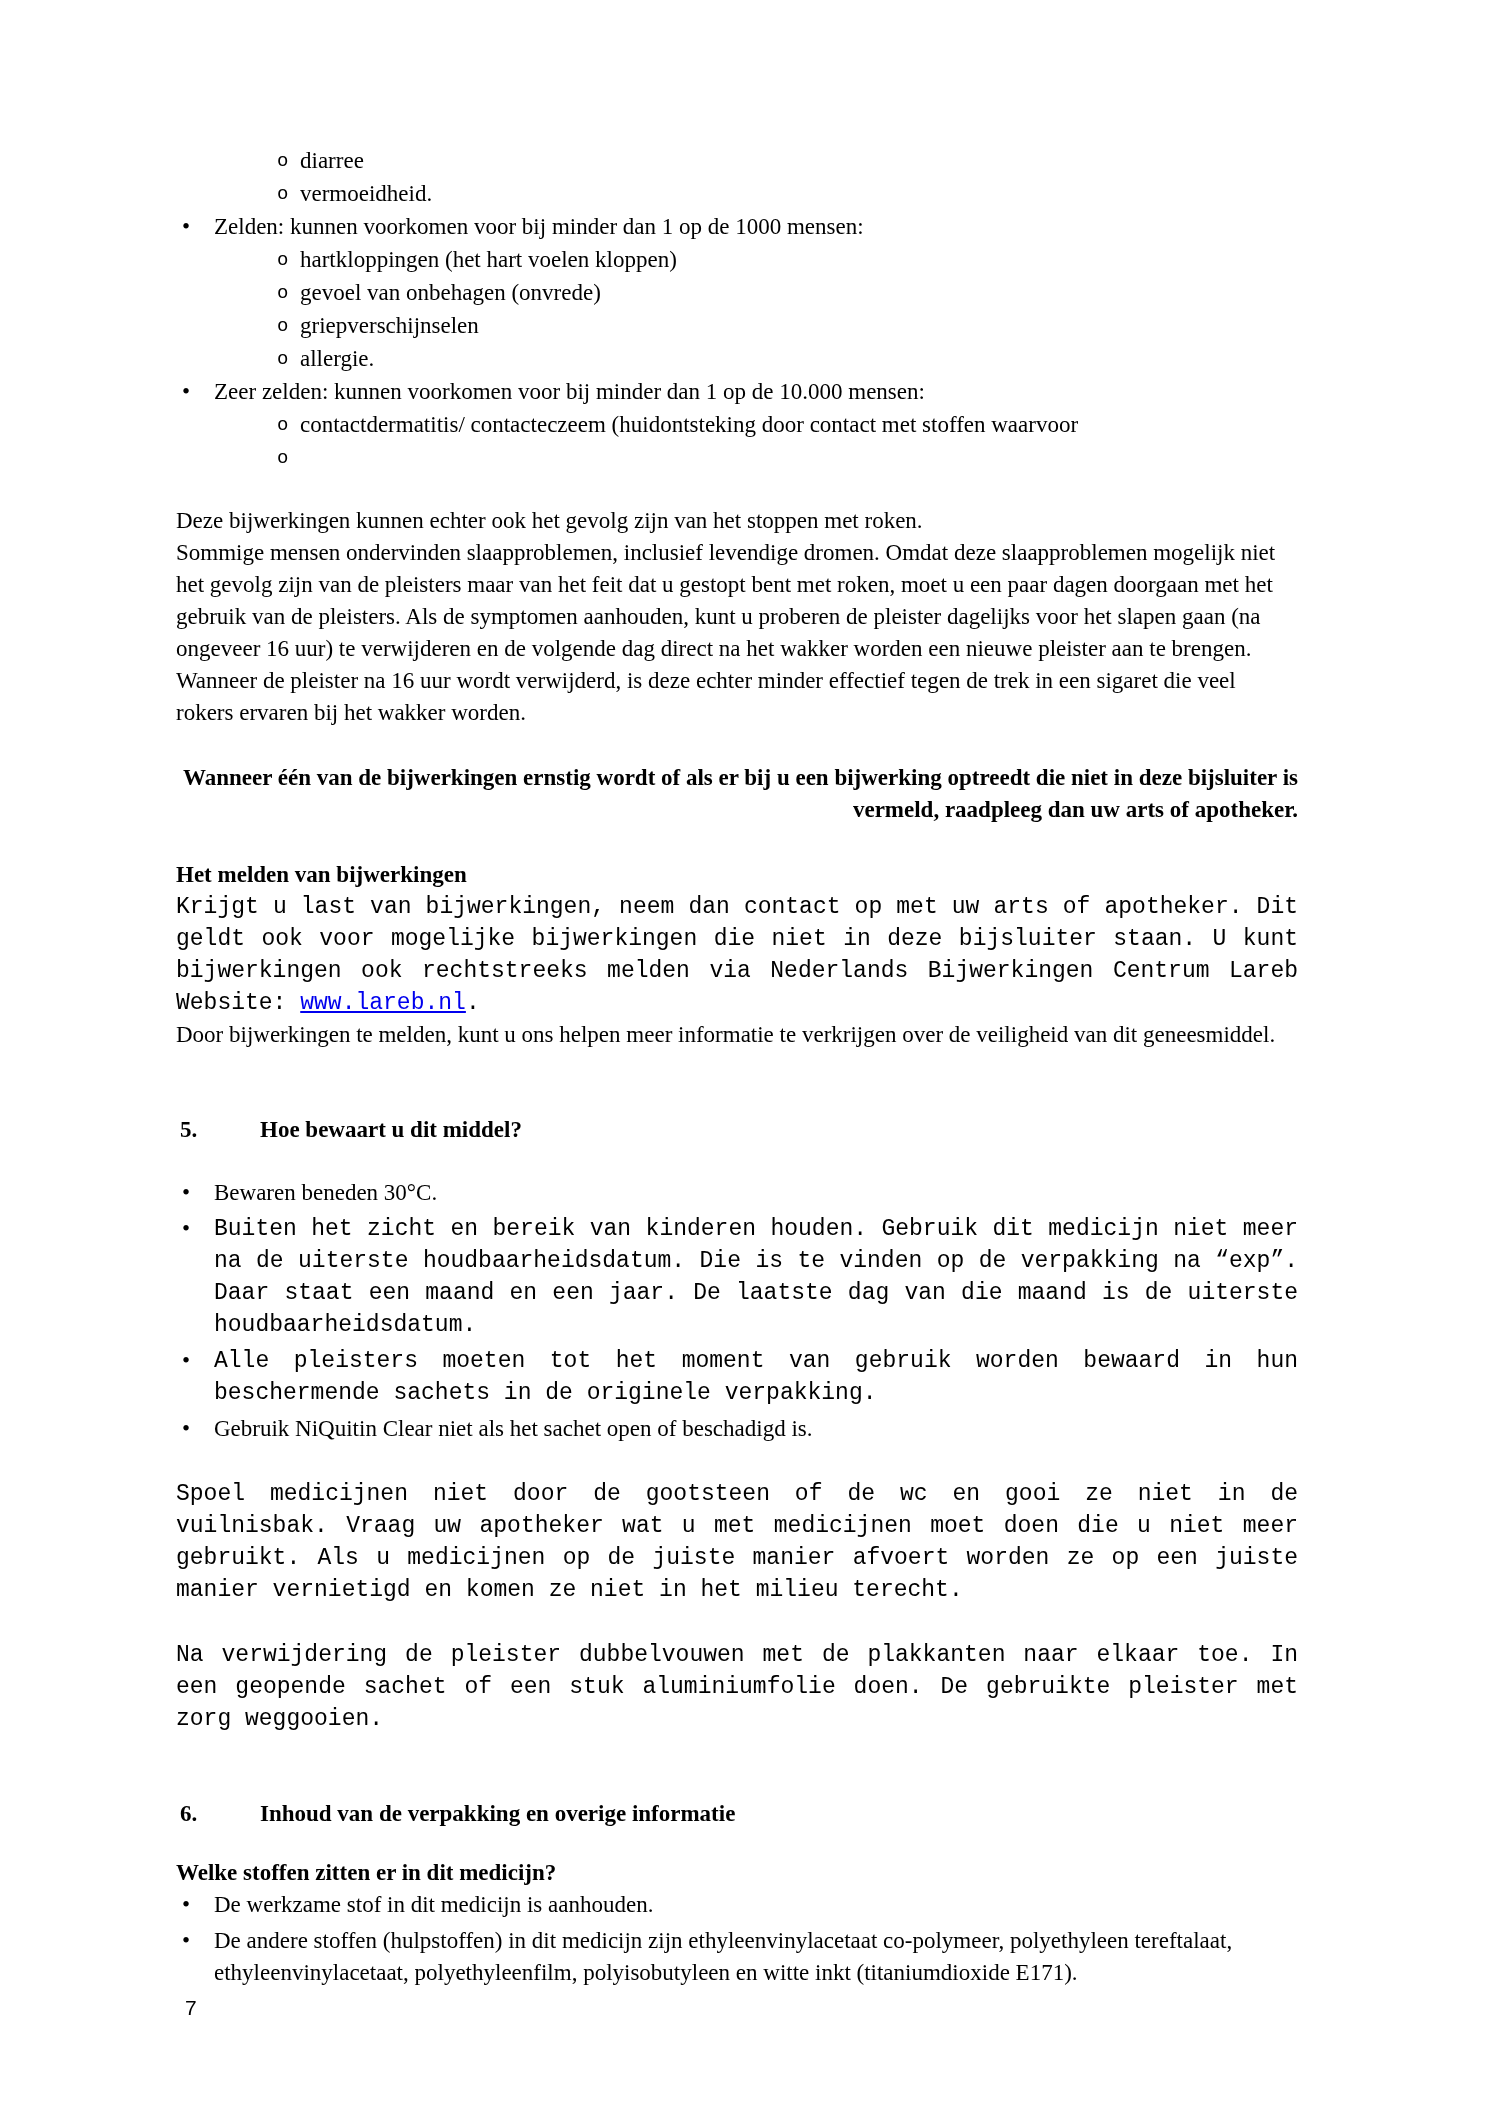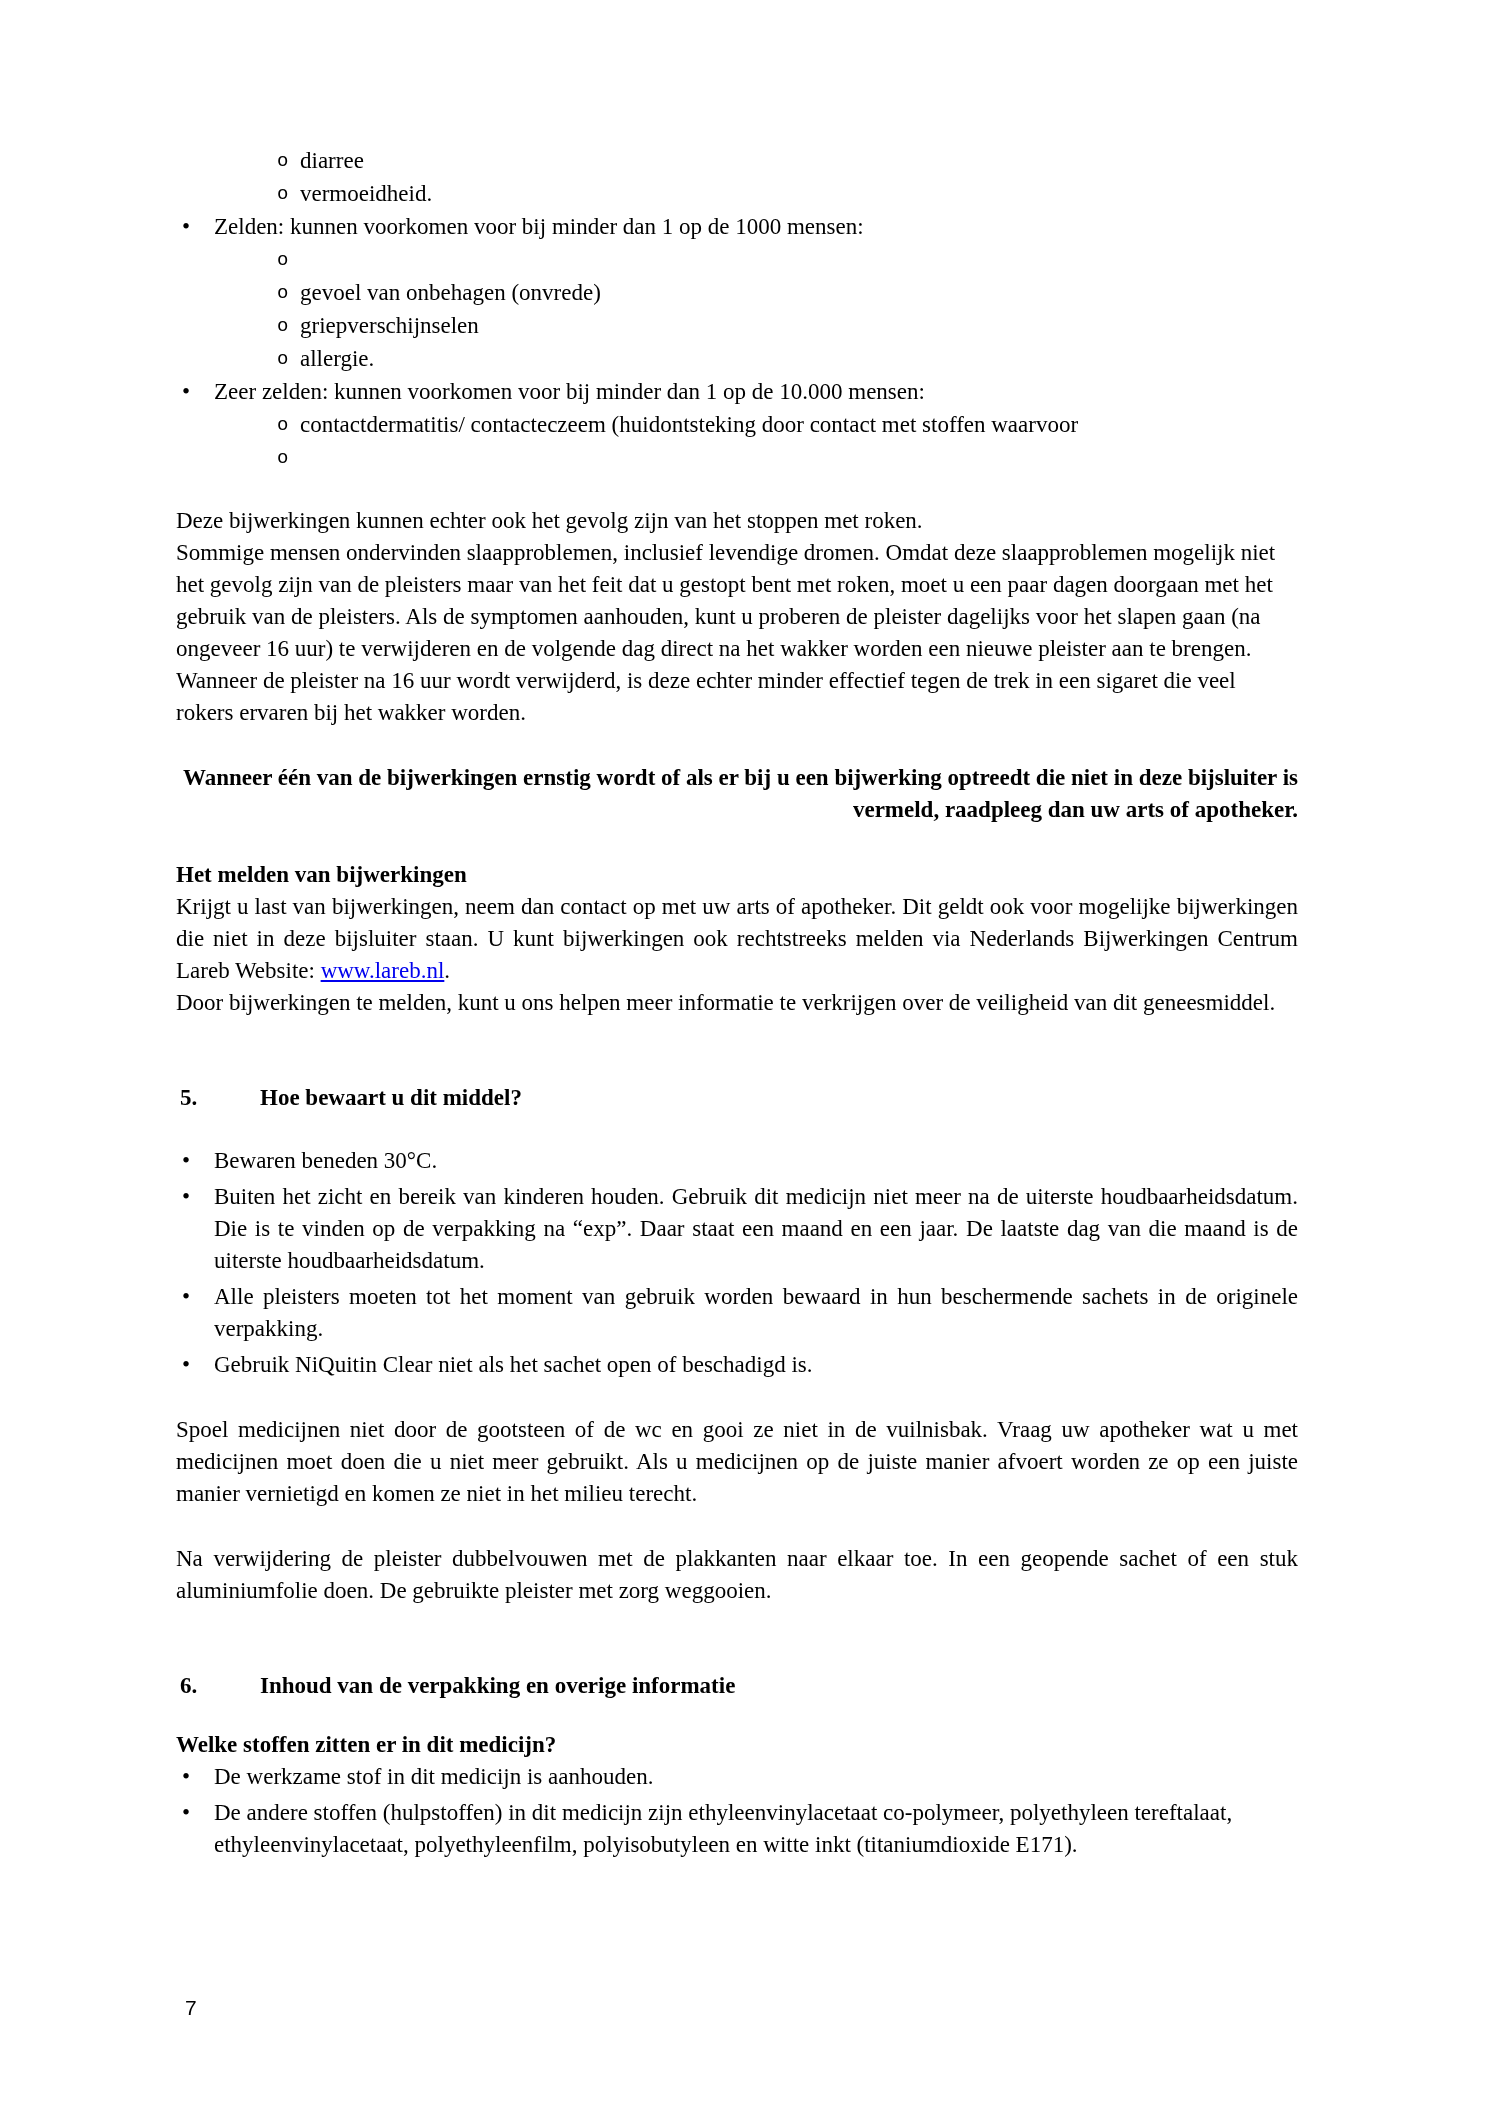--- a/index.html
+++ b/index.html
@@ -9,21 +9,21 @@
     box-sizing:border-box;
     background:#ffffff;
     color:#000000;
     font-family:"Liberation Serif","DejaVu Serif",serif;
     font-size:23px;
     line-height:32px;
     padding:145px 196px 0 176px;
     overflow:hidden;
   }
   p{margin:0;}
-  .just{text-align:justify;}
+  .just{text-align:justify;font-family:Liberation Mono, monospace;}
   .bold{font-weight:bold;text-align:right;}
   
   .row{display:flex;margin-bottom:1px;}
   .row .txt{flex:1;}
   .m1{flex:0 0 38px;padding-left:6px;box-sizing:border-box;}
   .m2{flex:0 0 23px;margin-left:101px;font-family:"Liberation Mono","DejaVu Sans Mono",monospace;font-size:19px;}
   .cont-indent{margin-left:6px;}
   
   .sec{display:flex;font-weight:bold;margin:0;font-size:23px;line-height:32px;}
   .sec .num{flex:0 0 84px;padding-left:4px;box-sizing:border-box;}
@@ -55,20 +55,21 @@
     <span class="m2">o</span>
     <span class="txt">vermoeidheid.</span>
   </div>
 
   <div class="row">
     <span class="m1">•</span>
     <span class="txt">Zelden: kunnen voorkomen voor bij minder dan 1 op de 1000 mensen:</span>
   </div>
   <div class="row">
     <span class="m2">o</span>
+    <span class="txt">hartkloppingen (het hart voelen kloppen)</span>
   </div>
   <div class="row">
     <span class="m2">o</span>
     <span class="txt">gevoel van onbehagen (onvrede)</span>
   </div>
   <div class="row">
     <span class="m2">o</span>
     <span class="txt">griepverschijnselen</span>
   </div>
   <div class="row">

